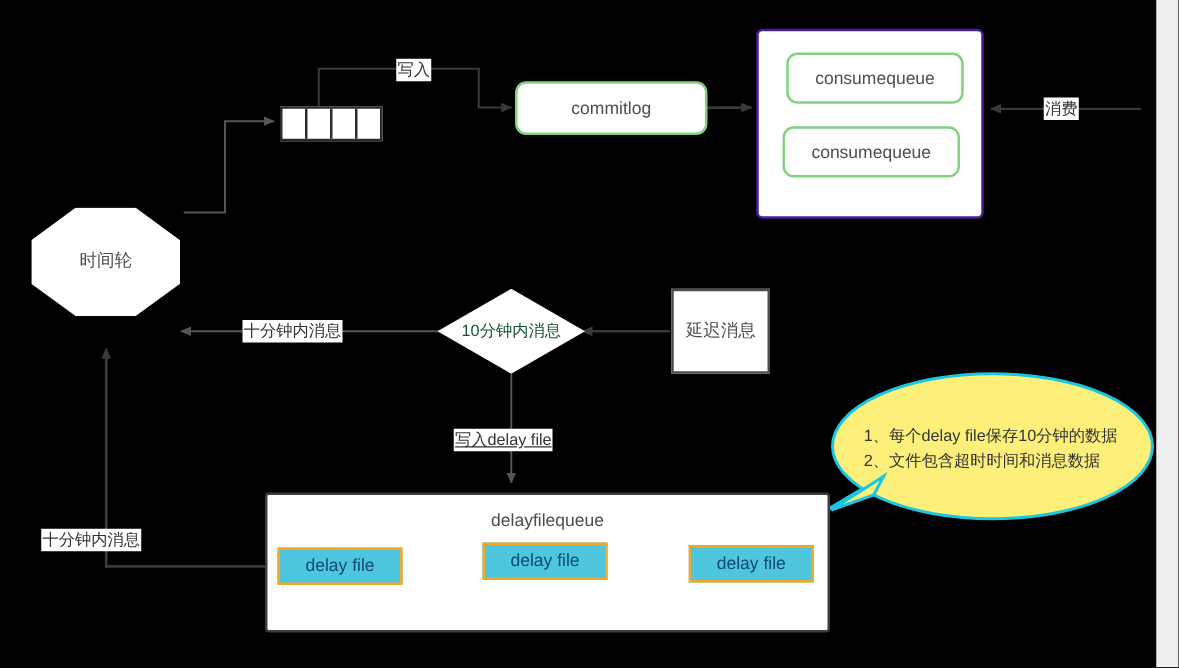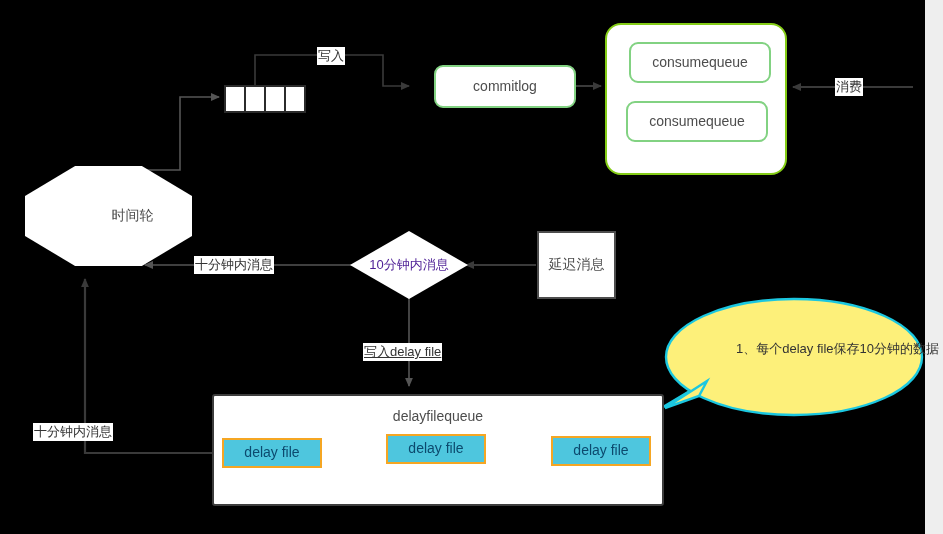--- a/index.html
+++ b/index.html
@@ -49,22 +49,22 @@
   .cyan-box {
     background: #4ec6de;
     border: 2px solid #f5a623;
     color: #0c4a6e;
   }
   
   .cq-container {
     position: absolute;
     box-sizing: border-box;
     background: #ffffff;
-    border: 2px solid #84cc16;
-    border-radius: 16px;
+    border: 2px solid #4c1d95;
+    border-radius: 5px;
   }
   
   .dfq-container {
     position: absolute;
     box-sizing: border-box;
     background: #ffffff;
     border: 2px solid #3d3d3d;
     border-radius: 3px;
   }
   .dfq-title {
@@ -119,21 +119,21 @@
   .diamond {
     position: absolute;
     background: #ffffff;
     clip-path: polygon(50% 0%, 100% 50%, 50% 100%, 0% 50%);
     display: flex;
     align-items: center;
     justify-content: center;
   }
   .diamond-label {
     font-size: 13px;
-    color: #4c1d95;
+    color: #14532d;
     white-space: nowrap;
   }
   
   .edge-label {
     position: absolute;
     background: #ffffff;
     color: #333333;
     font-size: 13px;
     padding: 0 1px;
     white-space: nowrap;
@@ -153,21 +153,20 @@
     position: absolute;
   }
   .callout-text {
     position: absolute;
     left: 36px;
     top: 44px;
     font-size: 13px;
     color: #333333;
     line-height: 1.55;
     white-space: nowrap;
-    margin-left: 45px;
   }
 </style>
 </head>
 <body>
 
 <div id="canvas">
 
   <div class="right-strip"></div>
 
   <svg class="edges" viewBox="0 0 943 534">
@@ -203,37 +202,38 @@
   </svg>
 
   <div class="callout" style="left:655px; top:295px; width:272px; height:125px;">
     <svg width="272" height="125" viewBox="0 0 272 125">
       <path d="M8,112 L48,88 L40,100 Z" fill="#fdf07a" stroke="#1bc7e0" stroke-width="2.4"></path>
       <ellipse cx="139" cy="62" rx="128" ry="58" fill="#fdf07a" stroke="#1bc7e0" stroke-width="2.4"></ellipse>
       <path d="M10,113 L52,86 L44,101 Z" fill="#fdf07a" stroke="#1bc7e0" stroke-width="2.4"></path>
     </svg>
     <div class="callout-text">
       <div>1、每个delay file保存10分钟的数据</div>
-    </div>
-  </div>
-
-  <div class="octagon-outer" style="left:25px; top:166px; width:119px; height:100px;padding-left:48px;">
+      <div>2、文件包含超时时间和消息数据</div>
+    </div>
+  </div>
+
+  <div class="octagon-outer" style="left:25px; top:166px; width:119px; height:87px;">
     <div class="octagon-inner">
       <span class="oct-label">时间轮</span>
     </div>
   </div>
 
   <div class="queue" style="left:224px; top:85px; width:82px; height:28px;">
     <div class="queue-cell"></div>
     <div class="queue-cell"></div>
     <div class="queue-cell"></div>
     <div class="queue-cell"></div>
   </div>
 
-  <div class="node green-box" style="left:412px; top:65px; width:142px; height:43px;margin-left:22px;">
+  <div class="node green-box" style="left:412px; top:65px; width:154px; height:43px;">
     <span>commitlog</span>
   </div>
 
   <div class="cq-container" style="left:605px; top:23px; width:182px; height:152px;">
     <div class="node green-box" style="left:22px; top:17px; width:142px; height:41px;">
       <span>consumequeue</span>
     </div>
     <div class="node green-box" style="left:19px; top:76px; width:142px; height:41px;">
       <span>consumequeue</span>
     </div>

